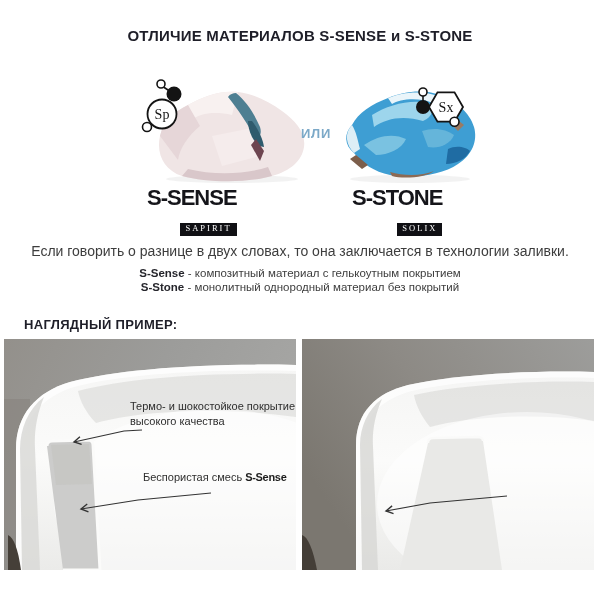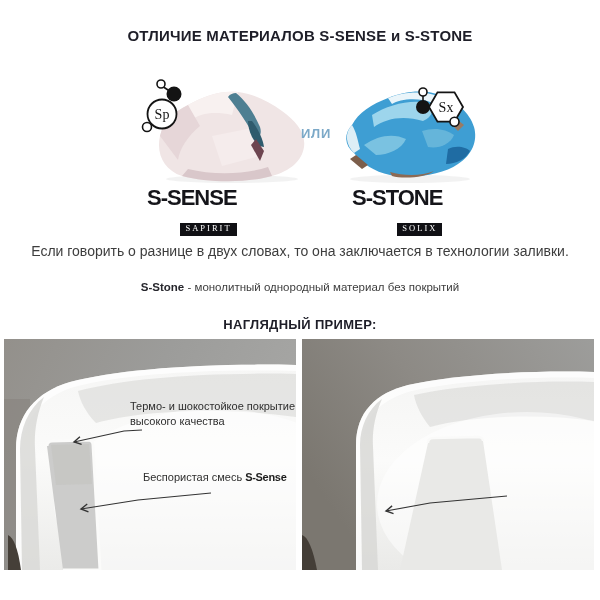--- a/index.html
+++ b/index.html
@@ -20,22 +20,22 @@
   .badge { margin-top:14px; background:#101014; color:#ffffff; font-family:"Liberation Serif",serif;
            font-size:8.5px; letter-spacing:2px; padding:1px 5px 2px; line-height:1.15; }
 
   .intro { position:absolute; top:243px; left:0; width:100%; text-align:center;
            font-size:14px; color:#3d3d3d; }
   .desc { position:absolute; left:0; width:100%; text-align:center; font-size:11.5px; color:#3d3d3d; }
   .desc b { color:#26262c; }
   .desc-sense { top:267px; }
   .desc-stone { top:281px; }
 
-  .example-heading { position:absolute; top:317px; left:0; width:100%; text-align:center;
-                     font-size:13px; font-weight:700; color:#1e1e28; letter-spacing:.3px; }
+  .example-heading { position:absolute; top:317px; left:0; width:100%; 
+                     font-size:13px; font-weight:700; color:#1e1e28; letter-spacing:.3px;padding-left:24px; }
 
   .panel { position:absolute; top:339px; width:292px; height:231px; overflow:hidden;padding-left:6px; }
   .panel-left { left:4px; }
   .panel-right { left:302px; }
   .panel svg.scene { position:absolute; left:0; top:0; }
 
   .annot { position:absolute; font-size:11px; line-height:14.5px; color:#2e2e2e; }
   .bfont { font-weight:700; letter-spacing:-.3px; color:#1c1c1c; }
   .leader { fill:none; stroke:#333333; stroke-width:1.1; }
 </style>
@@ -99,20 +99,21 @@
   <div class="logo" style="left:147px;top:187px">
     <div class="wordmark">S-SENSE</div>
     <div class="badge">SAPIRIT</div>
   </div>
   <div class="logo" style="left:352px;top:187px">
     <div class="wordmark">S-STONE</div>
     <div class="badge">SOLIX</div>
   </div>
 
   <p class="intro">Если говорить о разнице в двух словах, то она заключается в технологии заливки.</p>
+  <p class="desc desc-sense"><b>S-Sense</b><span> - композитный материал с гелькоутным покрытием</span></p>
   <p class="desc desc-stone"><b>S-Stone</b><span> - монолитный однородный материал без покрытий</span></p>
 
   <h2 class="example-heading">НАГЛЯДНЫЙ ПРИМЕР:</h2>
 
   <div class="panel panel-left">
     <svg class="scene" width="292" height="231" viewBox="0 0 292 231">
       <defs>
         <linearGradient id="bgL" x1="0" y1="0" x2="1" y2="0.4">
           <stop offset="0" stop-color="#93908b"></stop>
           <stop offset="0.5" stop-color="#9c9c9a"></stop>

